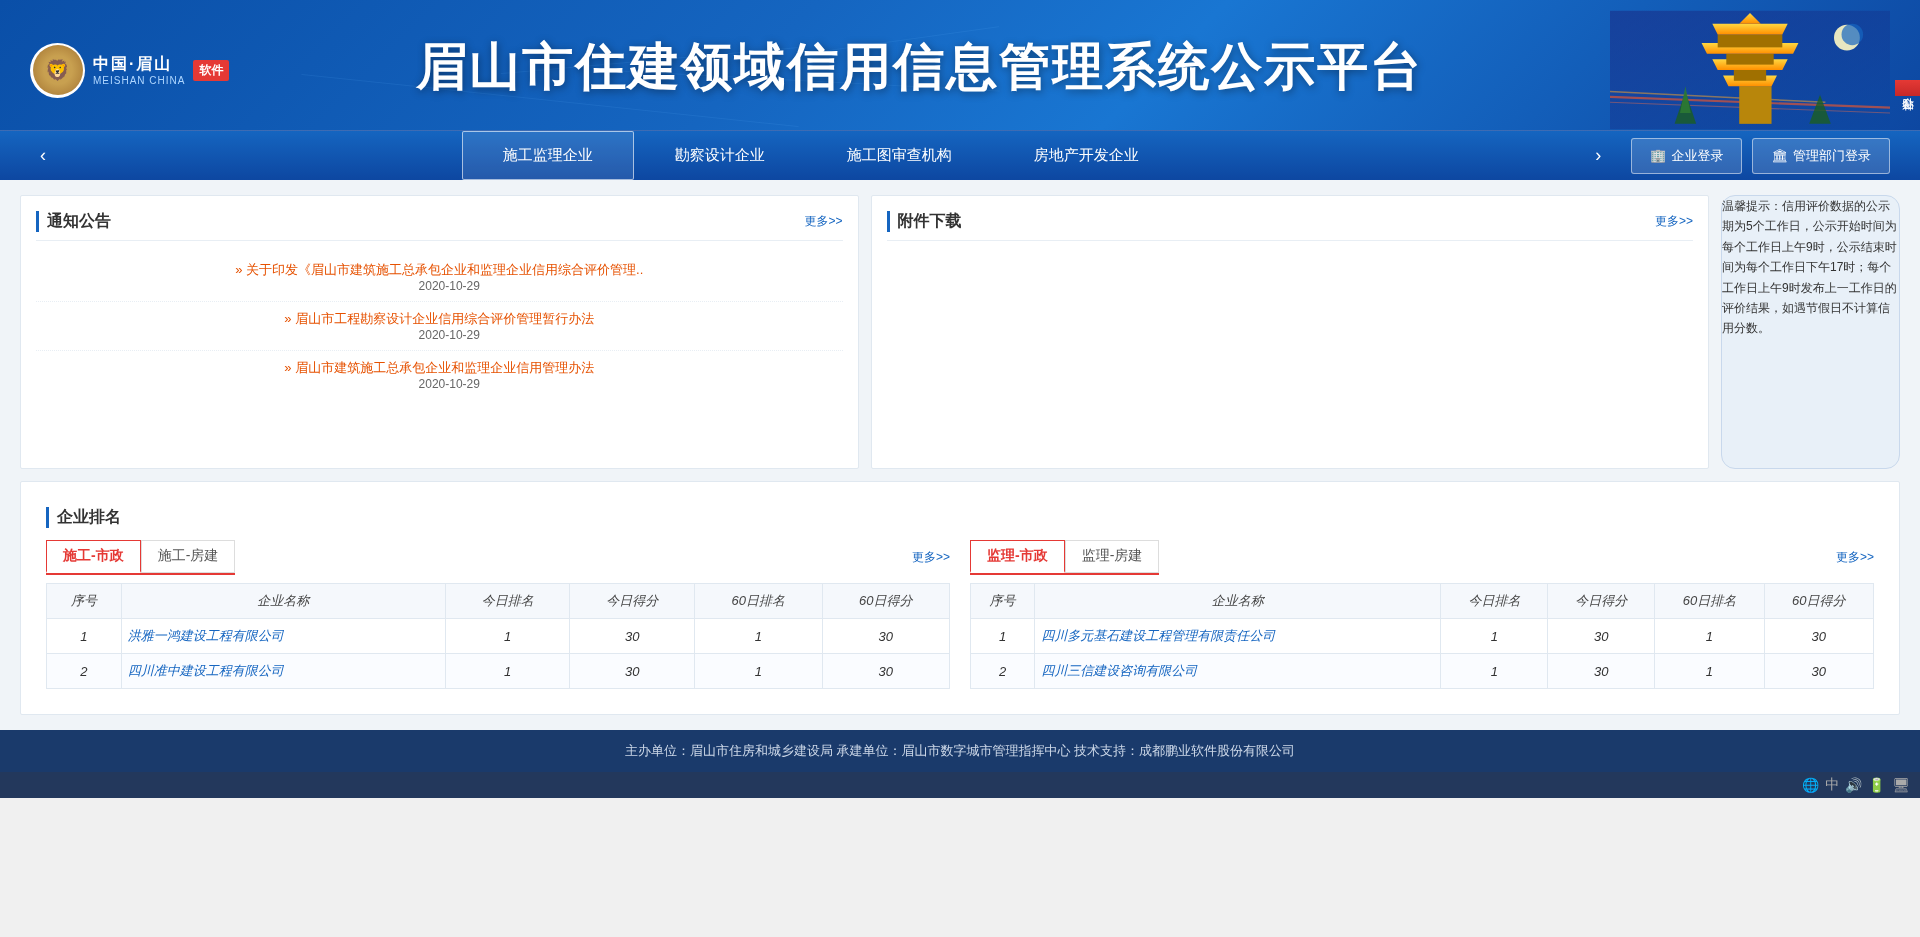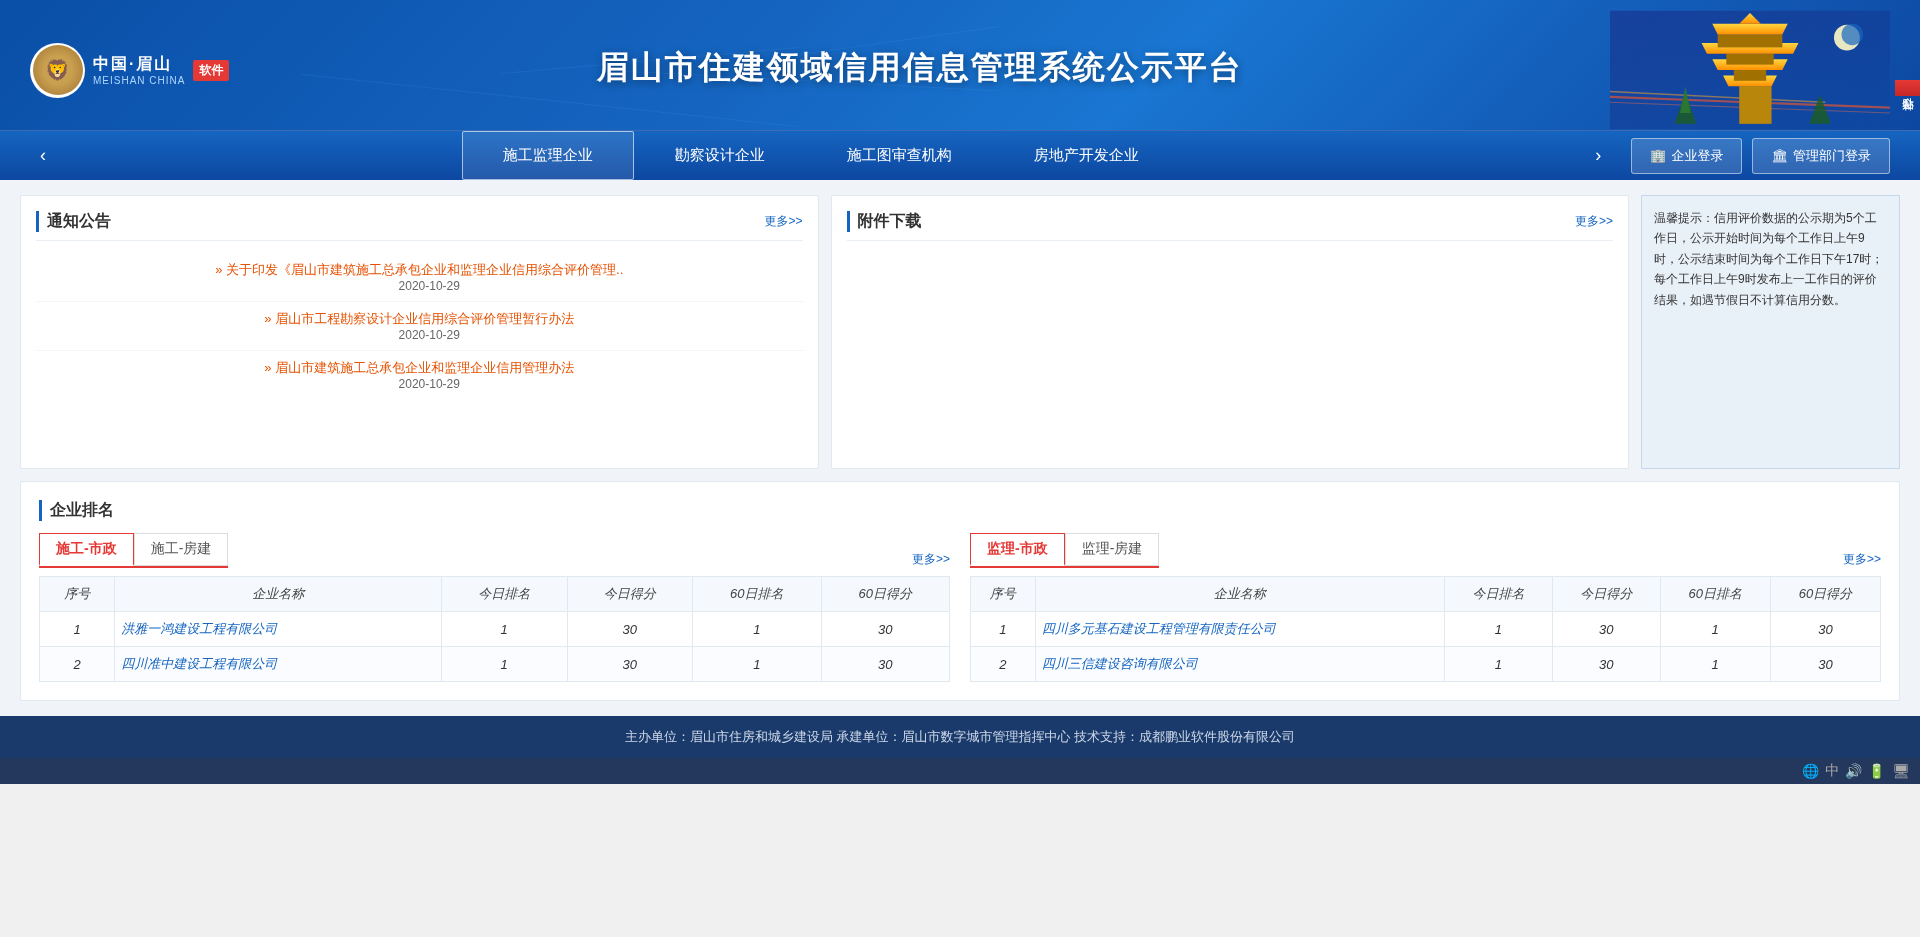--- a/index.html
+++ b/index.html
@@ -46,21 +46,21 @@
     .logo-badge {
       background: #e53935;
       color: #fff;
       font-size: 12px;
       padding: 2px 6px;
       border-radius: 2px;
       font-weight: bold;
     }
     .main-title {
       color: #fff;
-      font-size: 32px;
+      font-size: 51px;
       font-weight: bold;
       text-align: center;
       flex: 1;
       padding: 10px 0 15px 0;
       text-shadow: 1px 2px 8px rgba(0,0,0,0.4);
       letter-spacing: 2px;
     }
     .header-right-img {
       width: 280px; height: 120px;
       position: relative;
@@ -185,31 +185,31 @@
       flex: 1;
       overflow: hidden;
       text-overflow: ellipsis;
       white-space: nowrap;
       max-width: 480px;
     }
     .notice-link::before { content: "» "; }
     .notice-date { color: #666; font-size: 12px; white-space: nowrap; margin-left: 20px; }
 
     
-    .ranking-section { background: #fff; border: 1px solid #e0e8f0; padding: 18px; border-radius: 2px; }
+    .ranking-section { background: #fff; border: 1px solid #e0e8f0; padding: 25px; border-radius: 2px; }
     .ranking-header {
       display: flex; align-items: center; justify-content: space-between; margin-bottom: 12px;
     }
     .ranking-title { font-size: 16px; font-weight: bold; color: #333; border-left: 3px solid #1565c0; padding-left: 8px; }
 
     .ranking-body { display: flex; gap: 20px; }
     .ranking-panel { flex: 1; }
     .ranking-tabs {
       display: flex;
-      align-items: flex-end;
+      align-items: center;
       justify-content: space-between;
       margin-bottom: 8px;
     }
     .ranking-tab-group { display: flex; gap: 0; border-bottom: 2px solid #e53935; }
     .ranking-tab {
       padding: 6px 16px;
       cursor: pointer;
       font-size: 14px;
       color: #555;
       border: 1px solid #ddd;
@@ -237,25 +237,25 @@
       text-align: center;
       border: 1px solid #e0e8f0;
       color: #333;
     }
     .ranking-table td.company-name { text-align: left; }
     .ranking-table a { color: #1565c0; text-decoration: none; }
     .ranking-table tr:nth-child(even) td { background: #fafcff; }
 
     
     .right-panel {
-      width: 259px;
+      width: 179px;
       background: #e8f0f8;
       border: 1px solid #c8d8ec;
-      border-radius: 0;
-      padding: 12px;
+      border-radius: 14px;
+      padding: 0;
       font-size: 12px;
       color: #333;
       line-height: 1.7;
       position: relative;
     }
     .sound-icon {
       position: absolute;
       top: -52px;
       right: 5px;
       width: 36px; height: 36px;

